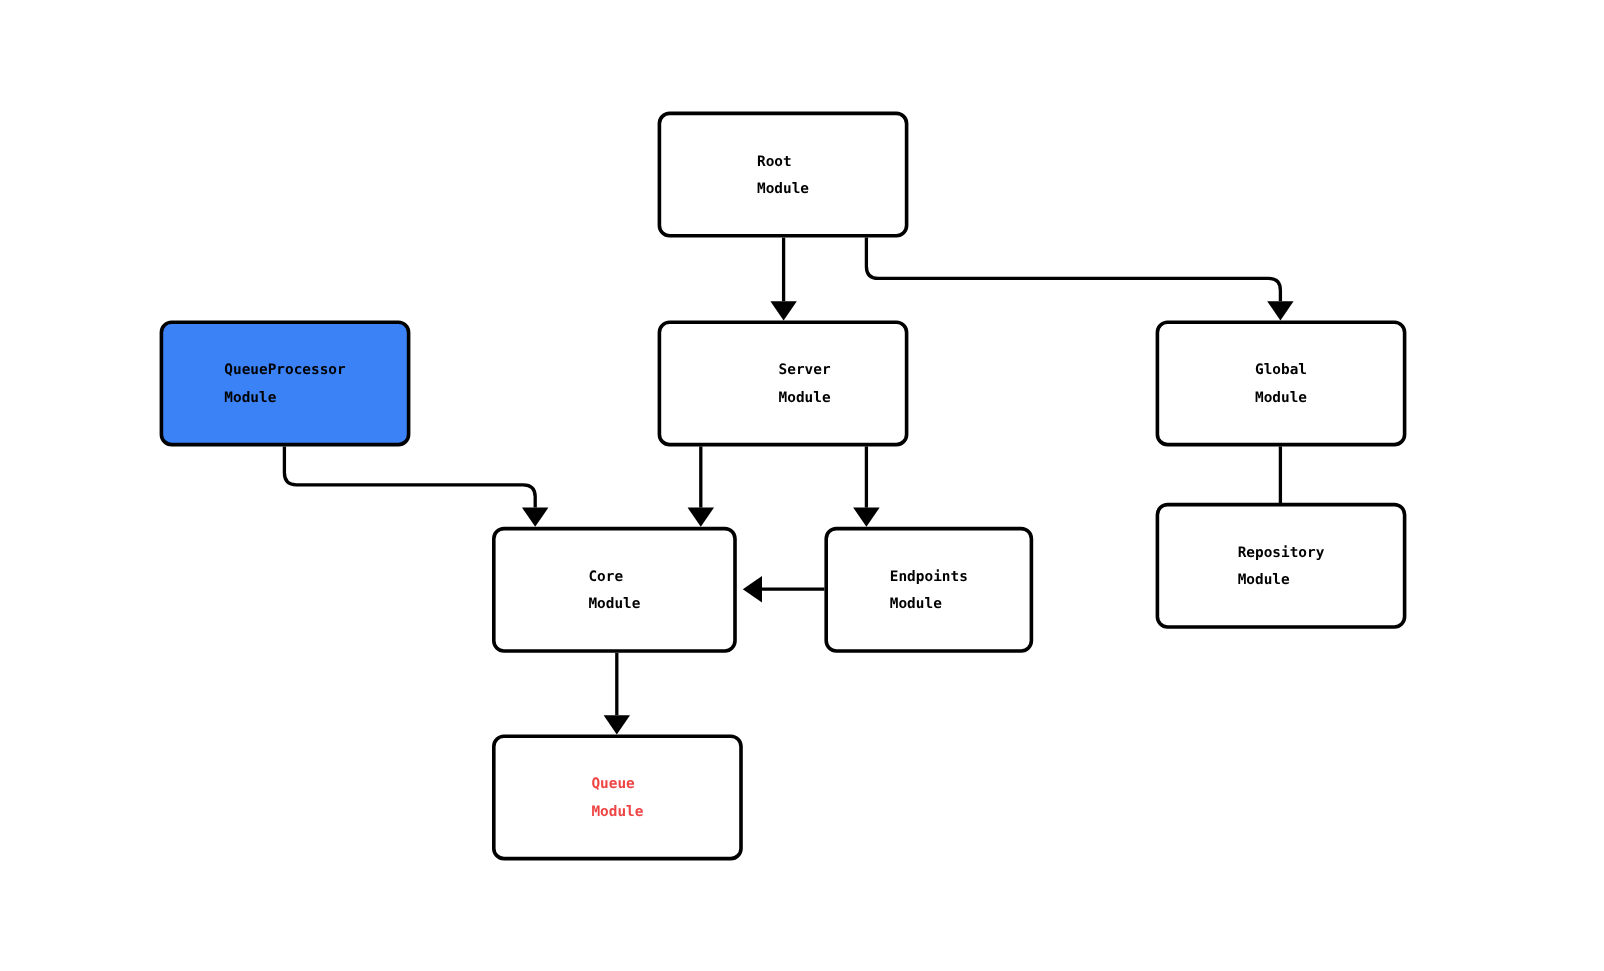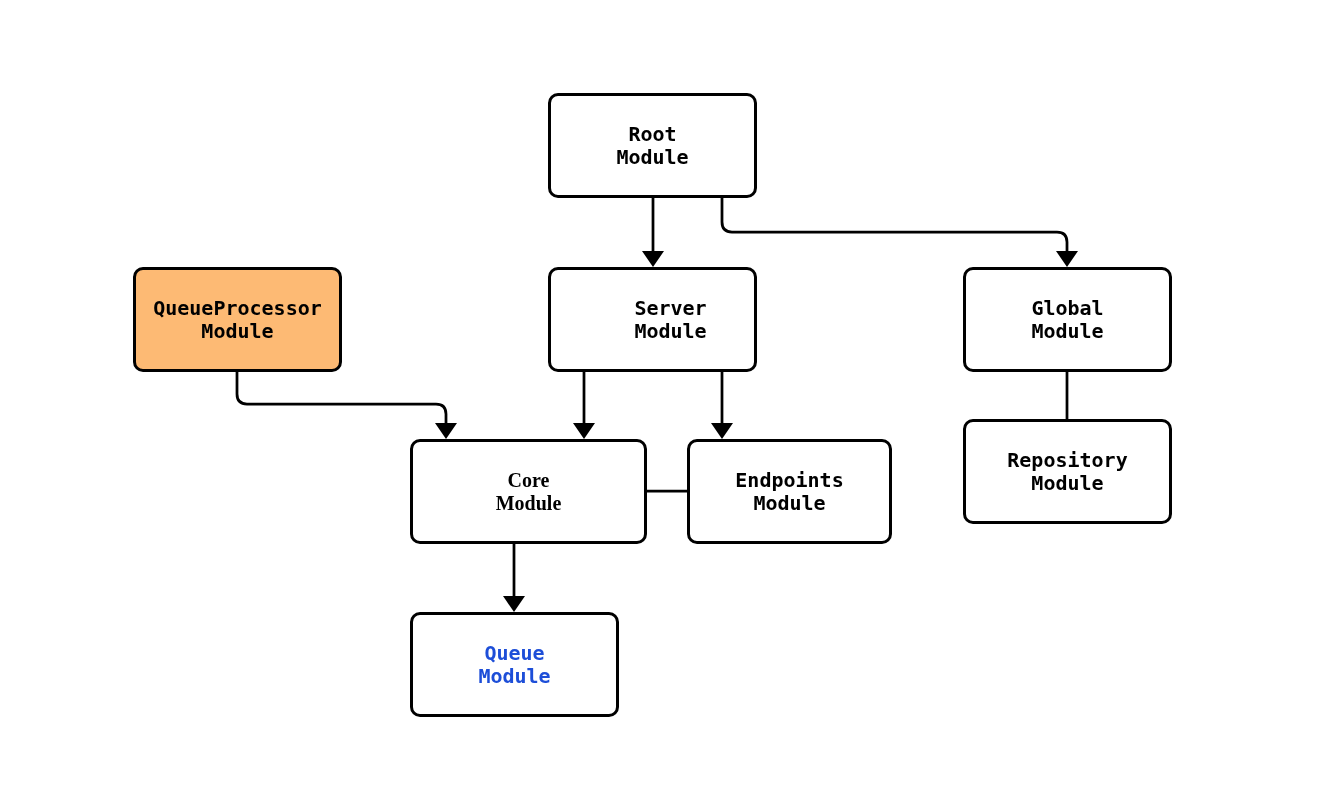--- a/index.html
+++ b/index.html
@@ -31,23 +31,22 @@
     position: absolute;
     box-sizing: border-box;
     border: 3px solid #000000;
     border-radius: 10px;
     background: #ffffff;
     display: flex;
     align-items: center;
     justify-content: center;
   }
   .node-label {
-    text-align: center;
     font-weight: bold;
-    font-size: 20px;
+    font-size: 12px;
     line-height: 23px;
     color: #000000;
     white-space: pre;
   }
 </style>
 </head>
 <body>
 
 <div class="canvas">
   <svg class="edge-layer" id="edge-layer" width="1337" height="809" viewBox="0 0 1337 809">
@@ -66,42 +65,42 @@
       <path d="M 1067 372 L 1067 423" fill="none" stroke="#000000" stroke-width="2.75"></path>
       <polygon points="1067,439 1056,423 1078,423" fill="#000000"></polygon>
       <path d="M 514 544 L 514 596" fill="none" stroke="#000000" stroke-width="2.75"></path>
       <polygon points="514,612 503,596 525,596" fill="#000000"></polygon>
     </svg>
   <div class="node-layer" id="node-layer">
       <div class="node" style="left: 548px; top: 93px; width: 209px; height: 105px; background: rgb(255, 255, 255); border-color: rgb(0, 0, 0);">
         <div class="node-label" style="color: rgb(0, 0, 0);">Root
 Module</div>
       </div>
-      <div class="node" style="left: 133px; top: 267px; width: 209px; height: 105px; background: #fdba74; border-color: rgb(0, 0, 0);">
+      <div class="node" style="left: 133px; top: 267px; width: 209px; height: 105px; background: #3b82f6; border-color: rgb(0, 0, 0);">
         <div class="node-label" style="color: rgb(0, 0, 0);">QueueProcessor
 Module</div>
       </div>
       <div class="node" style="left: 548px; top: 267px; width: 209px; height: 105px; background: rgb(255, 255, 255); border-color: rgb(0, 0, 0);">
         <div class="node-label" style="color: rgb(0, 0, 0); margin-left: 36px;">Server
 Module</div>
       </div>
       <div class="node" style="left: 963px; top: 267px; width: 209px; height: 105px; background: rgb(255, 255, 255); border-color: rgb(0, 0, 0);">
         <div class="node-label" style="color: rgb(0, 0, 0);">Global
 Module</div>
       </div>
-      <div class="node" style="left: 410px; top: 439px; width: 237px; height: 105px; background: rgb(255, 255, 255); border-color: rgb(0, 0, 0); font-family: Liberation Serif, serif;">
+      <div class="node" style="left: 410px; top: 439px; width: 204px; height: 105px; background: rgb(255, 255, 255); border-color: rgb(0, 0, 0);">
         <div class="node-label" style="color: rgb(0, 0, 0);">Core
 Module</div>
       </div>
-      <div class="node" style="left: 687px; top: 439px; width: 205px; height: 105px; background: rgb(255, 255, 255); border-color: rgb(0, 0, 0);">
+      <div class="node" style="left: 687px; top: 439px; width: 174px; height: 105px; background: rgb(255, 255, 255); border-color: rgb(0, 0, 0);">
         <div class="node-label" style="color: rgb(0, 0, 0);">Endpoints
 Module</div>
       </div>
       <div class="node" style="left: 963px; top: 419px; width: 209px; height: 105px; background: rgb(255, 255, 255); border-color: rgb(0, 0, 0);">
         <div class="node-label" style="color: rgb(0, 0, 0);">Repository
 Module</div>
       </div>
       <div class="node" style="left: 410px; top: 612px; width: 209px; height: 105px; background: rgb(255, 255, 255); border-color: rgb(0, 0, 0);">
-        <div class="node-label" style="color: #1d4ed8;">Queue
+        <div class="node-label" style="color: #ef4444;">Queue
 Module</div>
       </div>
     </div>
 </div>
 
 </body></html>

